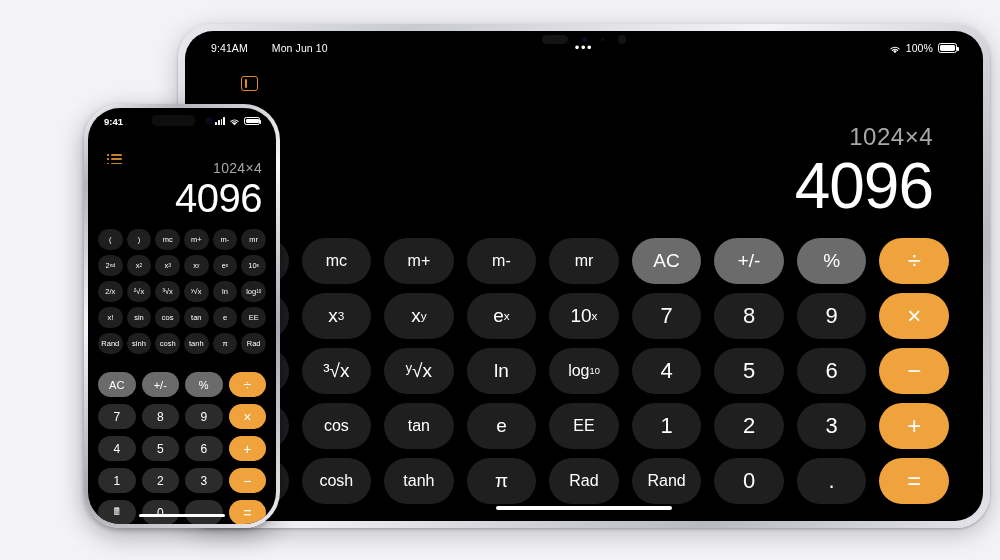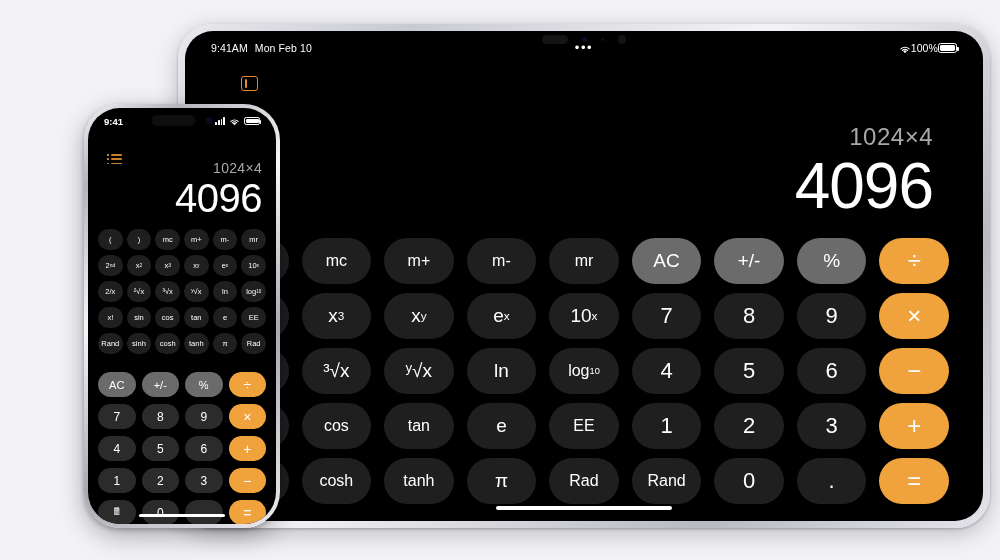--- a/index.html
+++ b/index.html
@@ -22,24 +22,24 @@
   }
   #ipad-screen {
     position:relative; width:100%; height:100%;
     background:#000; border-radius:28px; overflow:hidden;
   }
   #ipad-statusbar {
     position:absolute; top:0; left:0; right:0; height:34px;
     display:flex; align-items:center; padding:0 26px;
     color:#fff; font-size:10.5px; letter-spacing:.1px;
   }
-  #ipad-status-left { display:flex; gap:7px; align-items:flex-end; }
+  #ipad-status-left { display:flex; gap:24px; align-items:flex-end; }
   #ipad-status-center { position:absolute; left:0; right:0; text-align:center;
     color:#fff; font-size:13px; letter-spacing:1.6px; line-height:10px; pointer-events:none;}
-  #ipad-status-right { margin-left:auto; display:flex; align-items:center; z-index:2;}
+  #ipad-status-right { margin-left:auto; display:flex; gap:5px; align-items:center; z-index:2;}
   .ipad-camera {
     position:absolute; top:4px; left:50%; transform:translateX(-50%);
     display:flex; gap:14px; align-items:center;
   }
   .cam-pill { width:26px; height:9px; border-radius:5px; background:#141414; }
   .cam-dot  { width:5px; height:5px; border-radius:50%; background:#0d0d28; }
   .cam-dot2 { width:3px; height:3px; border-radius:50%; background:#111; }
   .cam-dot3 { width:8px; height:9px; border-radius:4px; background:#131313; }
 
   .wifi-glyph { display:inline-block; width:12px; height:9px; }
@@ -174,21 +174,21 @@
       <div class="ipad-camera">
         <span class="cam-pill"></span>
         <span class="cam-dot"></span>
         <span class="cam-dot2"></span>
         <span class="cam-dot3"></span>
       </div>
 
       <div id="ipad-statusbar">
         <div id="ipad-status-left">
           <span>9:41AM</span>
-          <span>Mon Feb 10</span>
+          <span>Mon Jun 10</span>
         </div>
         <div id="ipad-status-center">•••</div>
         <div id="ipad-status-right">
           <span class="wifi-glyph">
             <svg width="12" height="9" viewBox="0 0 12 9">
               <path d="M6 8.2 4.1 6.1a2.8 2.8 0 0 1 3.8 0z" fill="#fff"></path>
               <path d="M1.9 3.9a6 6 0 0 1 8.2 0" stroke="#fff" stroke-width="1.1" fill="none" stroke-linecap="round"></path>
               <path d="M3.4 5.5a3.8 3.8 0 0 1 5.2 0" stroke="#fff" stroke-width="1.1" fill="none" stroke-linecap="round"></path>
             </svg>
           </span>

